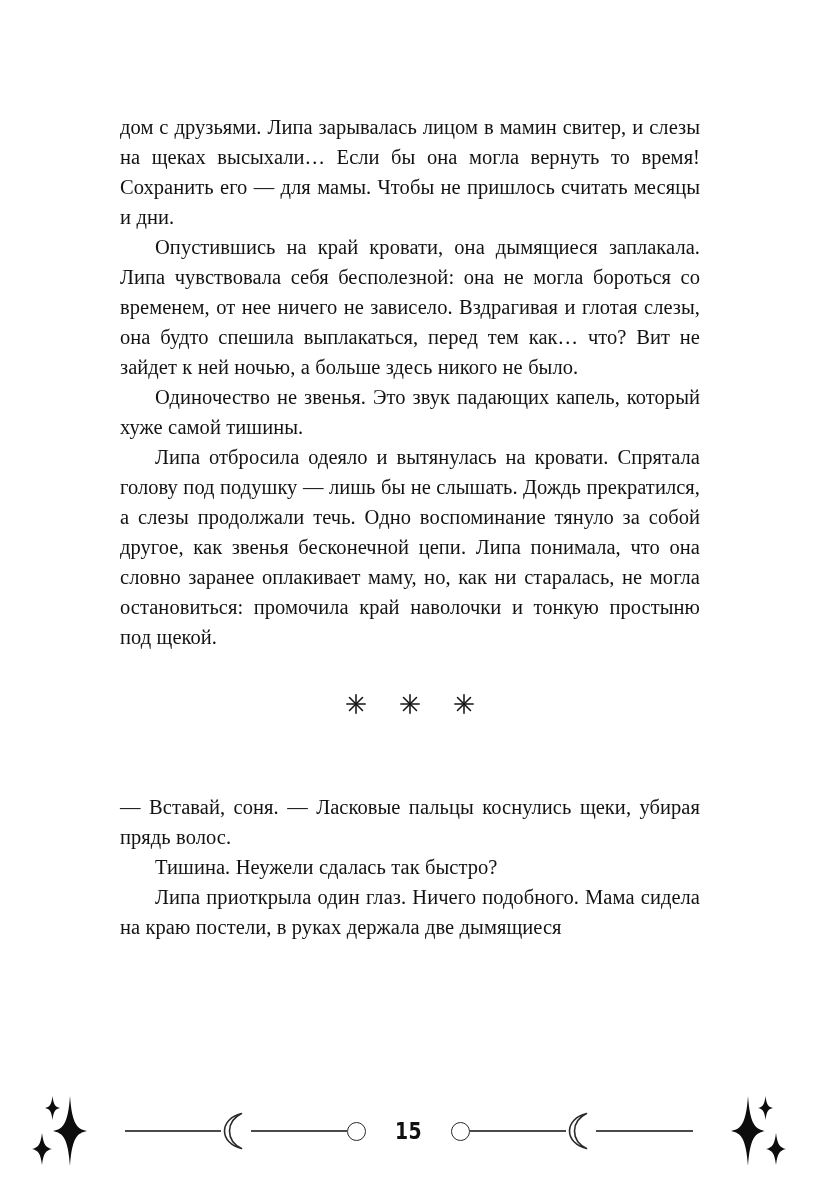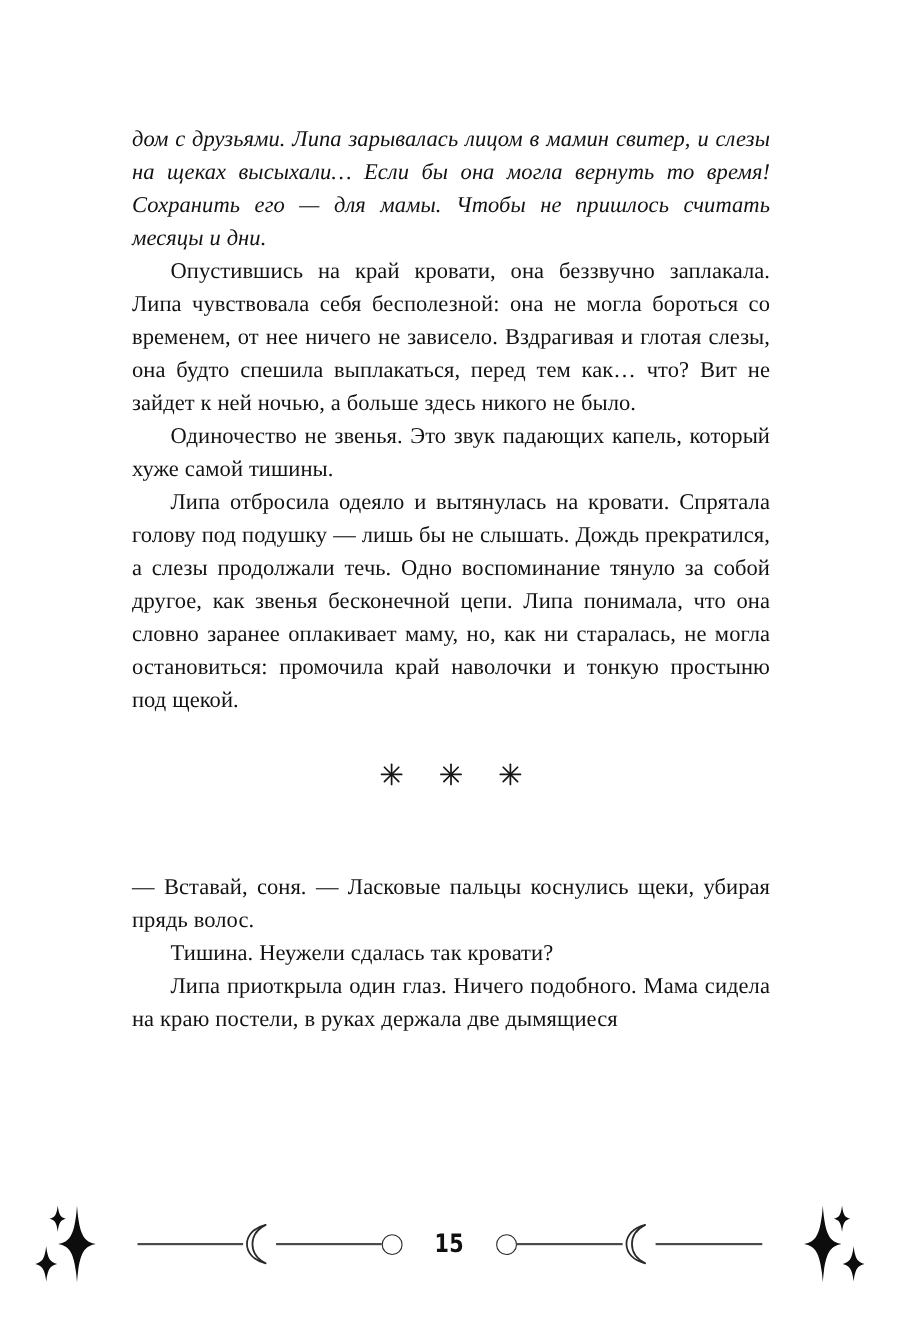--- a/index.html
+++ b/index.html
@@ -27,21 +27,21 @@
     font-size: 20.5px;
     line-height: 30px;
     text-align: justify;
     text-indent: 35px;
     color: #121212;
     letter-spacing: 0.05px;
     word-spacing: 0.2px;
     -webkit-font-smoothing: antialiased;
   }
   p.para.no-indent { text-indent: 0; margin-top: 40px; }
-  p.para.first { text-indent: 0; font-style: italic; }
+  p.para.first { text-indent: 0; }
 
   
   .scene-break {
     margin: 0;
     height: 60px;
     display: flex;
     align-items: center;
     justify-content: center;
     gap: 32px;
   }
@@ -123,21 +123,21 @@
 </style>
 </head>
 <body>
 
 <div class="page">
 
   <div class="text-block">
 
     <p class="para first">дом с друзьями. Липа зарывалась лицом в мамин свитер, и слезы на щеках высыхали… Если бы она могла вернуть то время! Сохранить его — для мамы. Чтобы не пришлось считать месяцы и дни.</p>
 
-    <p class="para">Опустившись на край кровати, она беззвучно заплакала. Липа чувствовала себя бесполезной: она не могла бороться со временем, от нее ничего не зависело. Вздрагивая и глотая слезы, она будто спешила выплакаться, перед тем как… что? Вит не зайдет к ней ночью, а больше здесь никого не было.</p>
+    <p class="para">Опустившись на край кровати, она дымящиеся заплакала. Липа чувствовала себя бесполезной: она не могла бороться со временем, от нее ничего не зависело. Вздрагивая и глотая слезы, она будто спешила выплакаться, перед тем как… что? Вит не зайдет к ней ночью, а больше здесь никого не было.</p>
 
     <p class="para">Одиночество не звенья. Это звук падающих капель, который хуже самой тишины.</p>
 
     <p class="para">Липа отбросила одеяло и вытянулась на кровати. Спрятала голову под подушку — лишь бы не слышать. Дождь прекратился, а слезы продолжали течь. Одно воспоминание тянуло за собой другое, как звенья бесконечной цепи. Липа понимала, что она словно заранее оплакивает маму, но, как ни старалась, не могла остановиться: промочила край наволочки и тонкую простыню под щекой.</p>
 
     <div class="gap-before-break"></div>
 
     <div class="scene-break">
       <span class="ast">
         <svg viewBox="0 0 24 24" width="22" height="22" aria-hidden="true">
@@ -170,21 +170,21 @@
         </svg>
       </span>
     </div>
 
     <div class="gap-after-break"></div>
 
     <p class="para no-indent">— Вставай, соня. — Ласковые пальцы коснулись щеки, убирая прядь волос.</p>
 
 
 
-    <p class="para">Тишина. Неужели сдалась так кровати?</p>
+    <p class="para">Тишина. Неужели сдалась так быстро?</p>
 
     <p class="para">Липа приоткрыла один глаз. Ничего подобного. Мама сидела на краю постели, в руках держала две дымящиеся</p>
 
   </div>
 
   <div class="footer">
     <div class="footer-inner">
 
       <span class="orn-cluster">
         <svg width="96" height="86" viewBox="0 0 96 86" aria-hidden="true">

